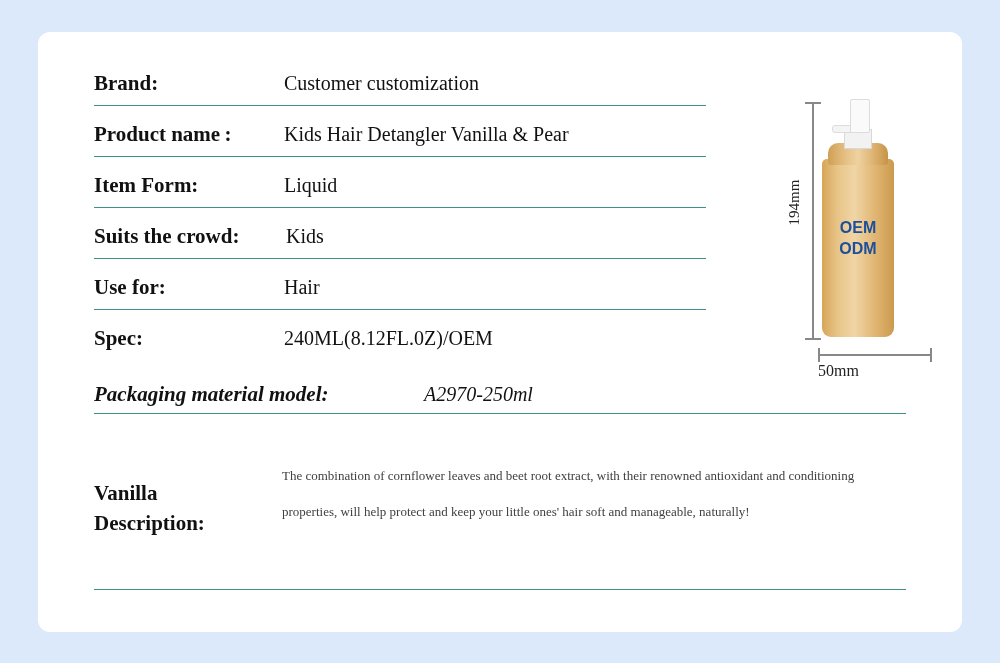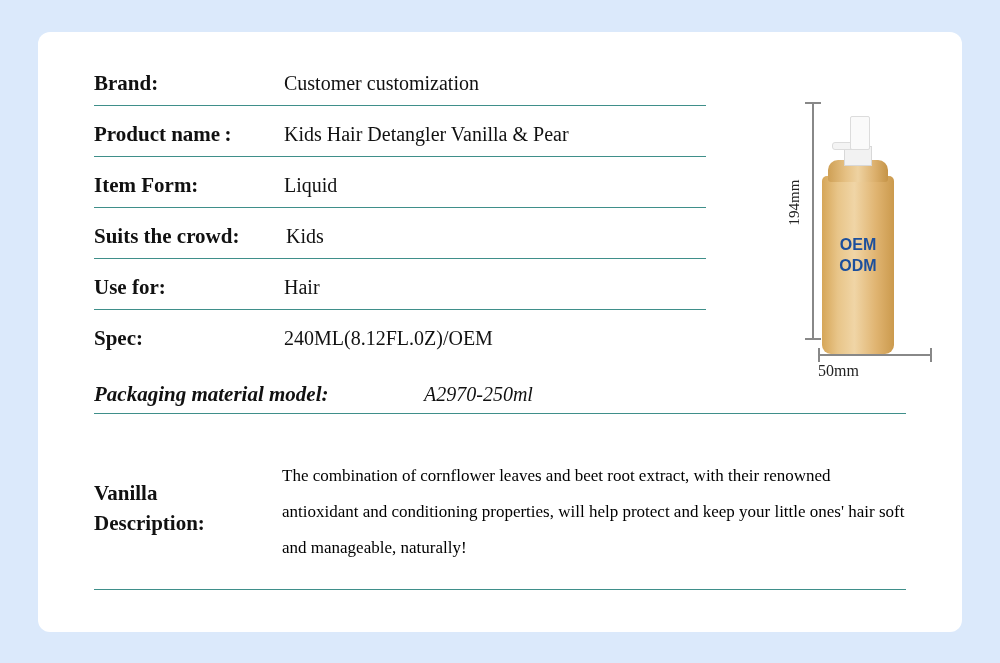--- a/index.html
+++ b/index.html
@@ -83,38 +83,38 @@
   .desc-label {
     width: 188px;
     font-weight: bold;
     font-size: 21px;
     color: #111;
     line-height: 30px;
     padding-top: 48px;
   }
   .desc-text {
     flex: 1;
-    font-size: 17px;
-    color: #000000;
+    font-size: 13px;
+    color: #404040;
     line-height: 36px;
     padding-top: 28px;
   }
 
   
   .product-area {
     position: absolute;
     left: 672px;
     top: 28px;
     width: 250px;
     height: 330px;
   }
   .bottle {
     position: absolute;
     left: 112px;
-    top: 56px;
+    top: 39px;
     width: 68px;
     height: 238px;
   }
   .bottle-body {
     position: absolute;
     left: 0;
     top: 60px;
     width: 72px;
     height: 178px;
     background: linear-gradient(to right, #d6a658 0%, #e8c589 22%, #f0d5a6 45%, #e0b471 75%, #cb9a4d 100%);

